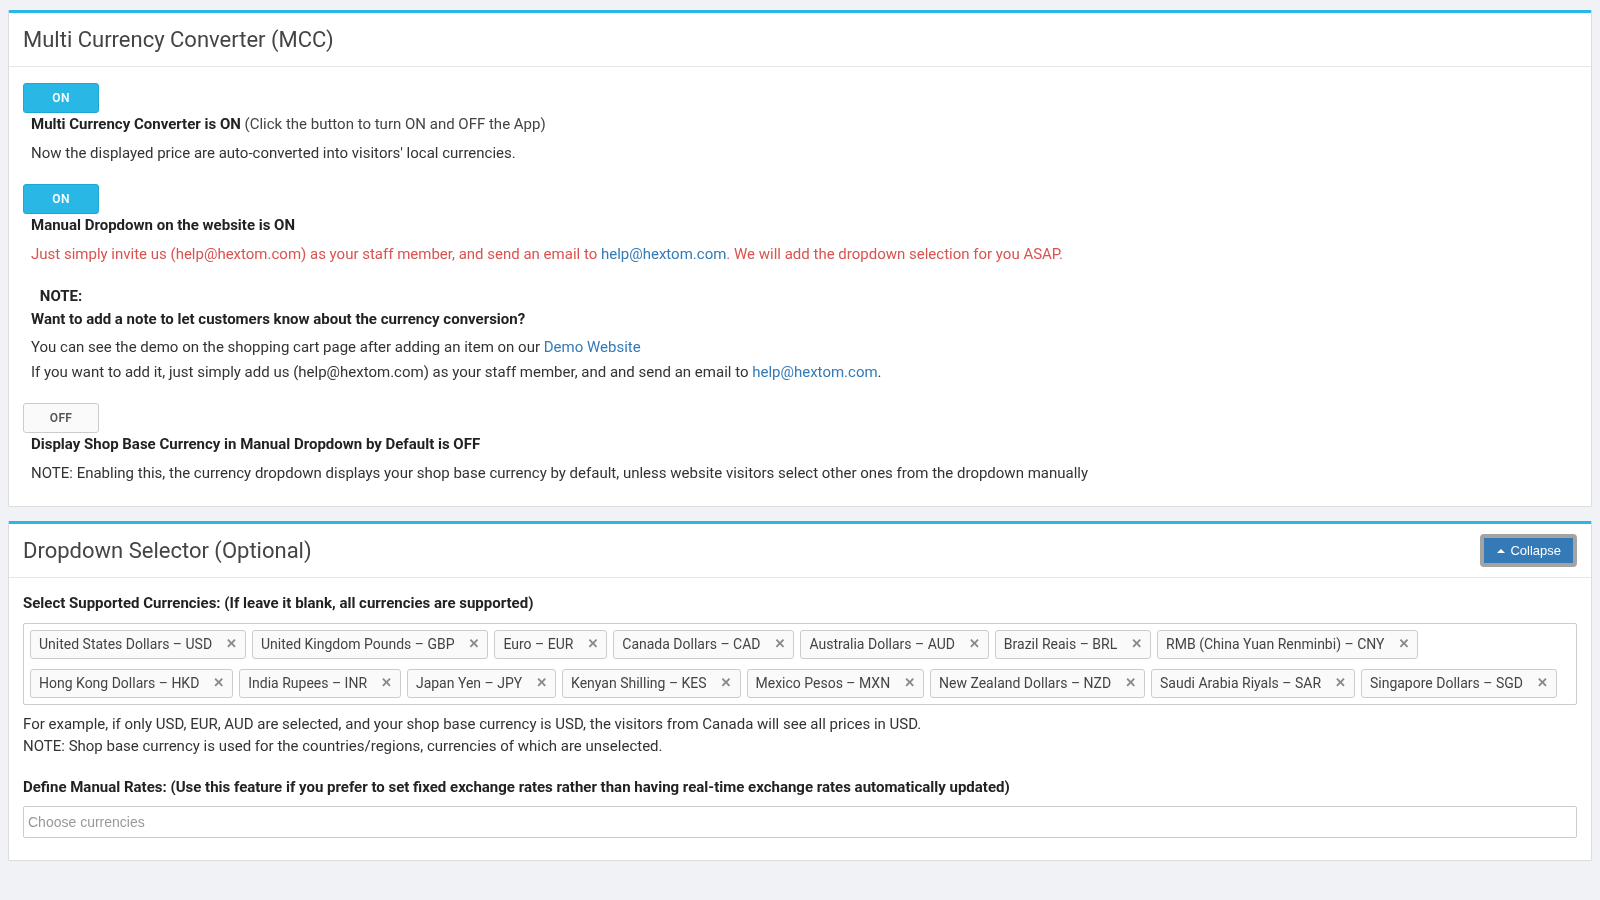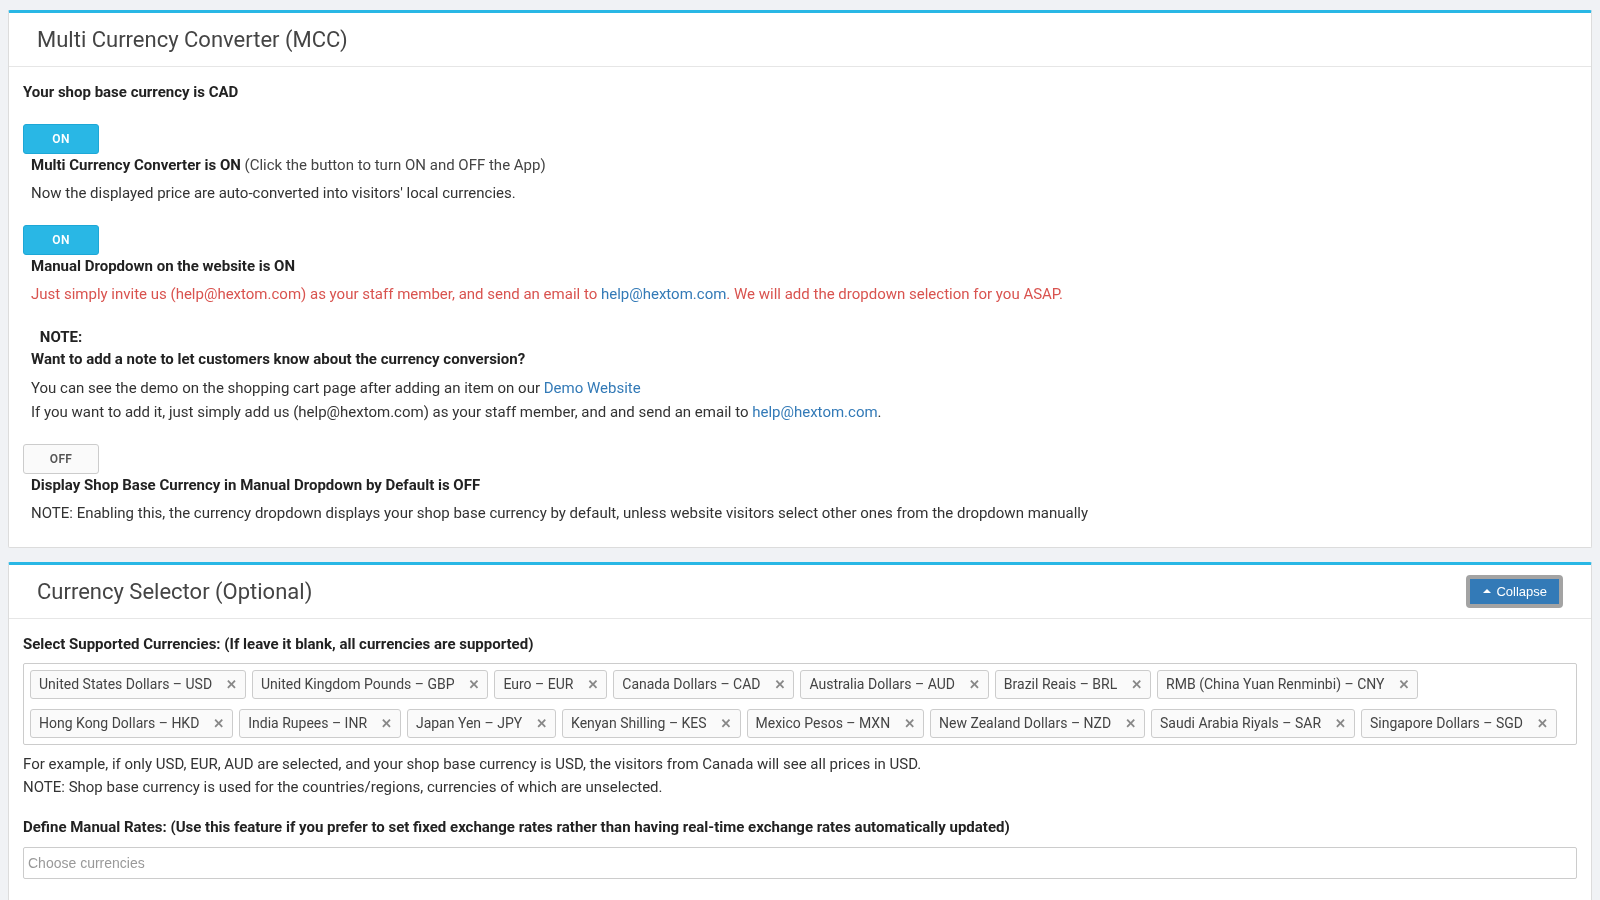--- a/index.html
+++ b/index.html
@@ -12,21 +12,21 @@
     padding: 10px 8px 40px 8px;
   }
   .panel {
     background: #fff;
     border: 1px solid #dcdcdc;
     border-top: 3px solid #29b7e5;
     border-radius: 2px;
     margin-bottom: 14px;
   }
   .panel-header {
-    padding: 10px 28px;
+    padding: 10px 14px;
     border-bottom: 1px solid #e6e6e6;
     display: flex;
     justify-content: space-between;
     align-items: center;
   }
   .panel-title {
     font-size: 22px;
     font-weight: 400;
     color: #444;
   }
@@ -160,21 +160,20 @@
   .input-box::placeholder { color: #999; }
 </style>
 </head>
 <body>
 
 <div class="panel">
   <div class="panel-header">
     <div class="panel-title">Multi Currency Converter (MCC)</div>
   </div>
   <div class="panel-body">
-    <div class="base-currency">Your shop base currency is CAD</div>
 
     <div class="setting-row">
       <div class="toggle-col">
         <span class="toggle-btn toggle-on">ON</span>
       </div>
       <div class="setting-content">
         <div class="setting-title">
           <span>Multi Currency Converter is ON</span><span class="hint"> (Click the button to turn ON and OFF the App)</span>
         </div>
         <div class="setting-desc">Now the displayed price are auto-converted into visitors' local currencies.</div>
@@ -220,21 +219,21 @@
         </div>
         <div class="setting-desc">NOTE: Enabling this, the currency dropdown displays your shop base currency by default, unless website visitors select other ones from the dropdown manually</div>
       </div>
     </div>
 
   </div>
 </div>
 
 <div class="panel">
   <div class="panel-header">
-    <div class="panel-title">Currency Selector (Optional)</div>
+    <div class="panel-title">Dropdown Selector (Optional)</div>
     <button class="collapse-btn">
       <svg viewBox="0 0 10 10">
           <path d="M1 7 L5 3 L9 7 Z"></path>
         </svg>
       <span>Collapse</span>
     </button>
   </div>
   <div class="panel-body">
     <div class="section-label">Select Supported Currencies: (If leave it blank, all currencies are supported)</div>
 

